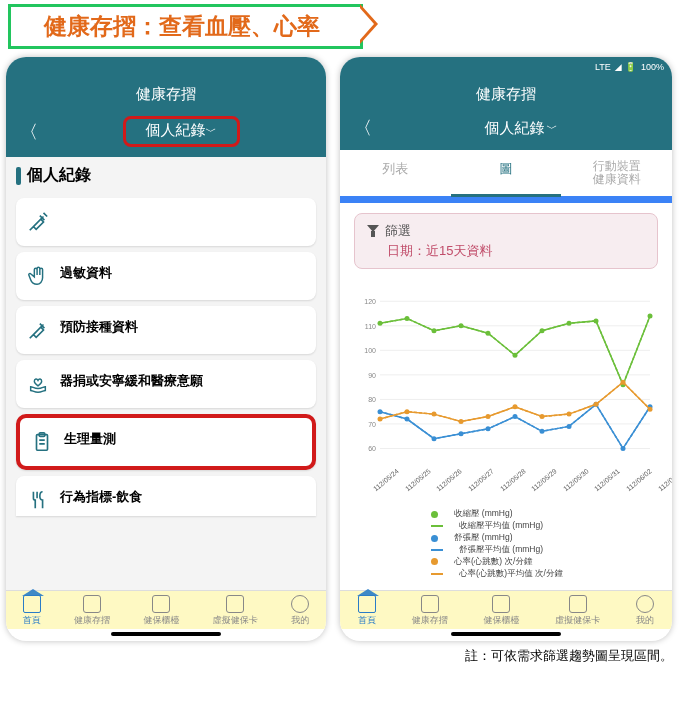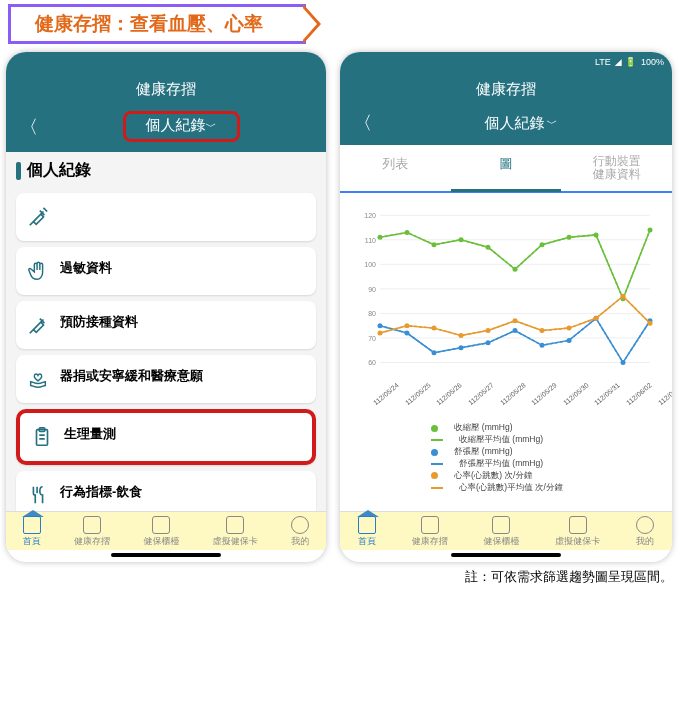--- a/index.html
+++ b/index.html
@@ -1,20 +1,20 @@
 <!DOCTYPE html>
 <html><head>
 <meta charset="utf-8">
 <style>
 * { box-sizing: border-box; margin: 0; padding: 0; }
 body { font-family: "Microsoft JhengHei", sans-serif; background: #fff; width: 681px; }
 
 
 .banner-wrap { display:flex; align-items:center; padding: 4px 0 8px 8px;}
-.banner { position: relative; display:inline-block; border:3px solid #8b5cf6; padding:4px 40px 4px 24px; font-size:19px; font-weight:bold; color:#e2691a; background:#fff;}
+.banner { position: relative; display:inline-block; border:3px solid #22c55e; padding:4px 40px 4px 33px; font-size:23px; font-weight:bold; color:#e2691a; background:#fff;}
 .banner::after { content:""; position:absolute; right:-18px; top:-3px; bottom:-3px; width:0;height:0;
   border-top:20px solid transparent; border-bottom:20px solid transparent; border-left:18px solid #e2691a;}
 .banner::before{ content:""; position:absolute; right:-14px; top:0px; bottom:0px; width:0;height:0;
   border-top:17px solid transparent; border-bottom:17px solid transparent; border-left:15px solid #fff; z-index:2;}
 
 .screens { display:flex; gap: 14px; padding: 0 6px; }
 
 .phone { width: 320px; border-radius: 20px; overflow:hidden; background:#fff; box-shadow: 0 0 6px rgba(0,0,0,.25); display:flex; flex-direction:column;}
 .phone.right { width: 332px;}
 
@@ -46,21 +46,21 @@
 .tabitem.active{ color:#2a7cc7;}
 .tabic{width:18px;height:18px;border:1.5px solid currentColor;border-radius:3px;}
 .tabic.home{border-radius:2px; position:relative;}
 .tabic.home::before{content:"";position:absolute;top:-7px;left:-2px;right:-2px;height:0;border-left:11px solid transparent;border-right:11px solid transparent;border-bottom:7px solid currentColor;opacity:.9}
 .tabic.person{border-radius:50%;}
 
 .home-ind{ height:4px; background:#000; width:110px; border-radius:3px; margin:3px auto 5px;}
 
 
 .body2{ background:#fff; flex:1; display:flex; flex-direction:column;}
-.tabs3{ display:flex; border-bottom:2px solid #3b82f6;}
+.tabs3{ display:flex; border-bottom:7px solid #3b82f6;}
 .t3{ flex:1; text-align:center; padding:10px 2px; font-size:13px; color:#aaa;}
 .t3.active{ color:#257180; border-bottom:3px solid #257180; margin-bottom:-1px;}
 .t3.multi{font-size:12px; line-height:1.1;}
 
 .filter-box{ margin:10px 14px; border:1px solid #e6c4cd; background:#f7edf0; border-radius:8px; padding:8px 12px; font-size:13px;}
 .filter-row1{display:flex;align-items:center;gap:6px; color:#555;}
 .filter-row2{color:#c14d6a; padding-left:20px; padding-top:2px;}
 .funnel{width:12px;height:12px; position:relative;}
 .funnel::before{content:"";position:absolute;top:0;left:0;right:0;height:0;border-left:6px solid transparent;border-right:6px solid transparent;border-top:7px solid #555;}
 .funnel::after{content:"";position:absolute;top:6px;left:4px;width:4px;height:6px;background:#555;}
@@ -204,20 +204,27 @@
       </div>
     </div>
 
     <div class="body2">
       <div class="tabs3">
         <div class="t3">列表</div>
         <div class="t3 active">圖</div>
         <div class="t3 multi">行動裝置<br>健康資料</div>
       </div>
 
+      <div class="filter-box">
+        <div class="filter-row1">
+          <span class="funnel"></span>
+          <span>篩選</span>
+        </div>
+        <div class="filter-row2">日期：近15天資料</div>
+      </div>
 
       <div class="chart-wrap">
         <svg class="chart" id="chart-svg" viewBox="0 0 300 200">
             <line x1="24" y1="165.46666666666667" x2="294" y2="165.46666666666667" stroke="#eee"></line>
             <text x="20" y="168.46666666666667" font-size="7" fill="#888" text-anchor="end">60</text>
             <line x1="24" y1="140.93333333333334" x2="294" y2="140.93333333333334" stroke="#eee"></line>
             <text x="20" y="143.93333333333334" font-size="7" fill="#888" text-anchor="end">70</text>
             <line x1="24" y1="116.39999999999999" x2="294" y2="116.39999999999999" stroke="#eee"></line>
             <text x="20" y="119.39999999999999" font-size="7" fill="#888" text-anchor="end">80</text>
             <line x1="24" y1="91.86666666666667" x2="294" y2="91.86666666666667" stroke="#eee"></line>

